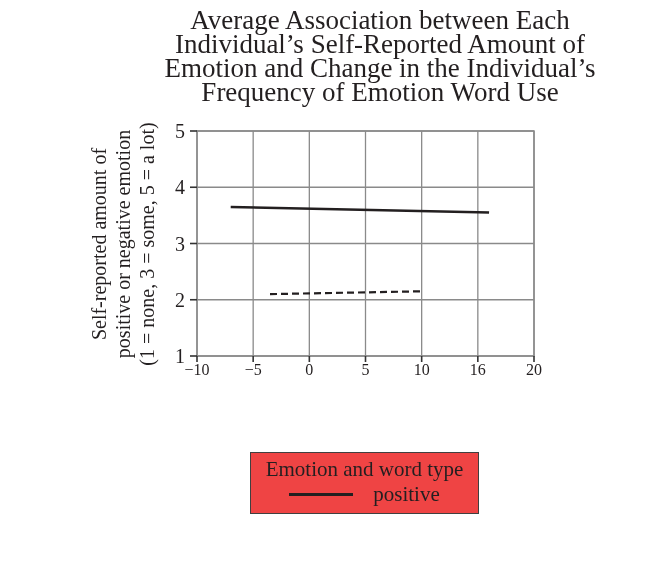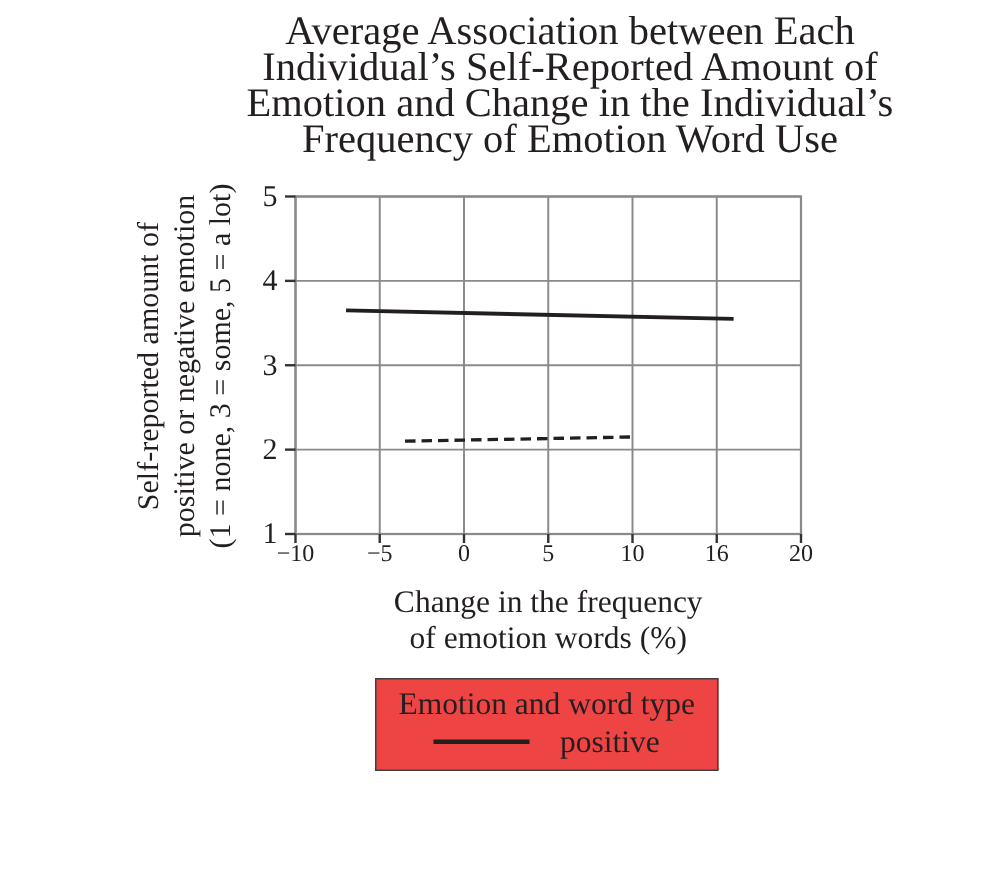--- a/index.html
+++ b/index.html
@@ -147,22 +147,20 @@
   <div class="x-ticks">
     <span class="xtick">−10</span>
     <span class="xtick">−5</span>
     <span class="xtick">0</span>
     <span class="xtick">5</span>
     <span class="xtick">10</span>
     <span class="xtick">16</span>
     <span class="xtick">20</span>
   </div>
 
-  <div class="x-axis-label">Change in the frequency
-of emotion words (%)</div>
 
   <div class="legend">
     <div class="legend-title">Emotion and word type</div>
     <div class="legend-row">
       <span class="line-sample solid"></span>
       <span class="legend-label">positive</span>
     </div>
   </div>
 
 </div>

